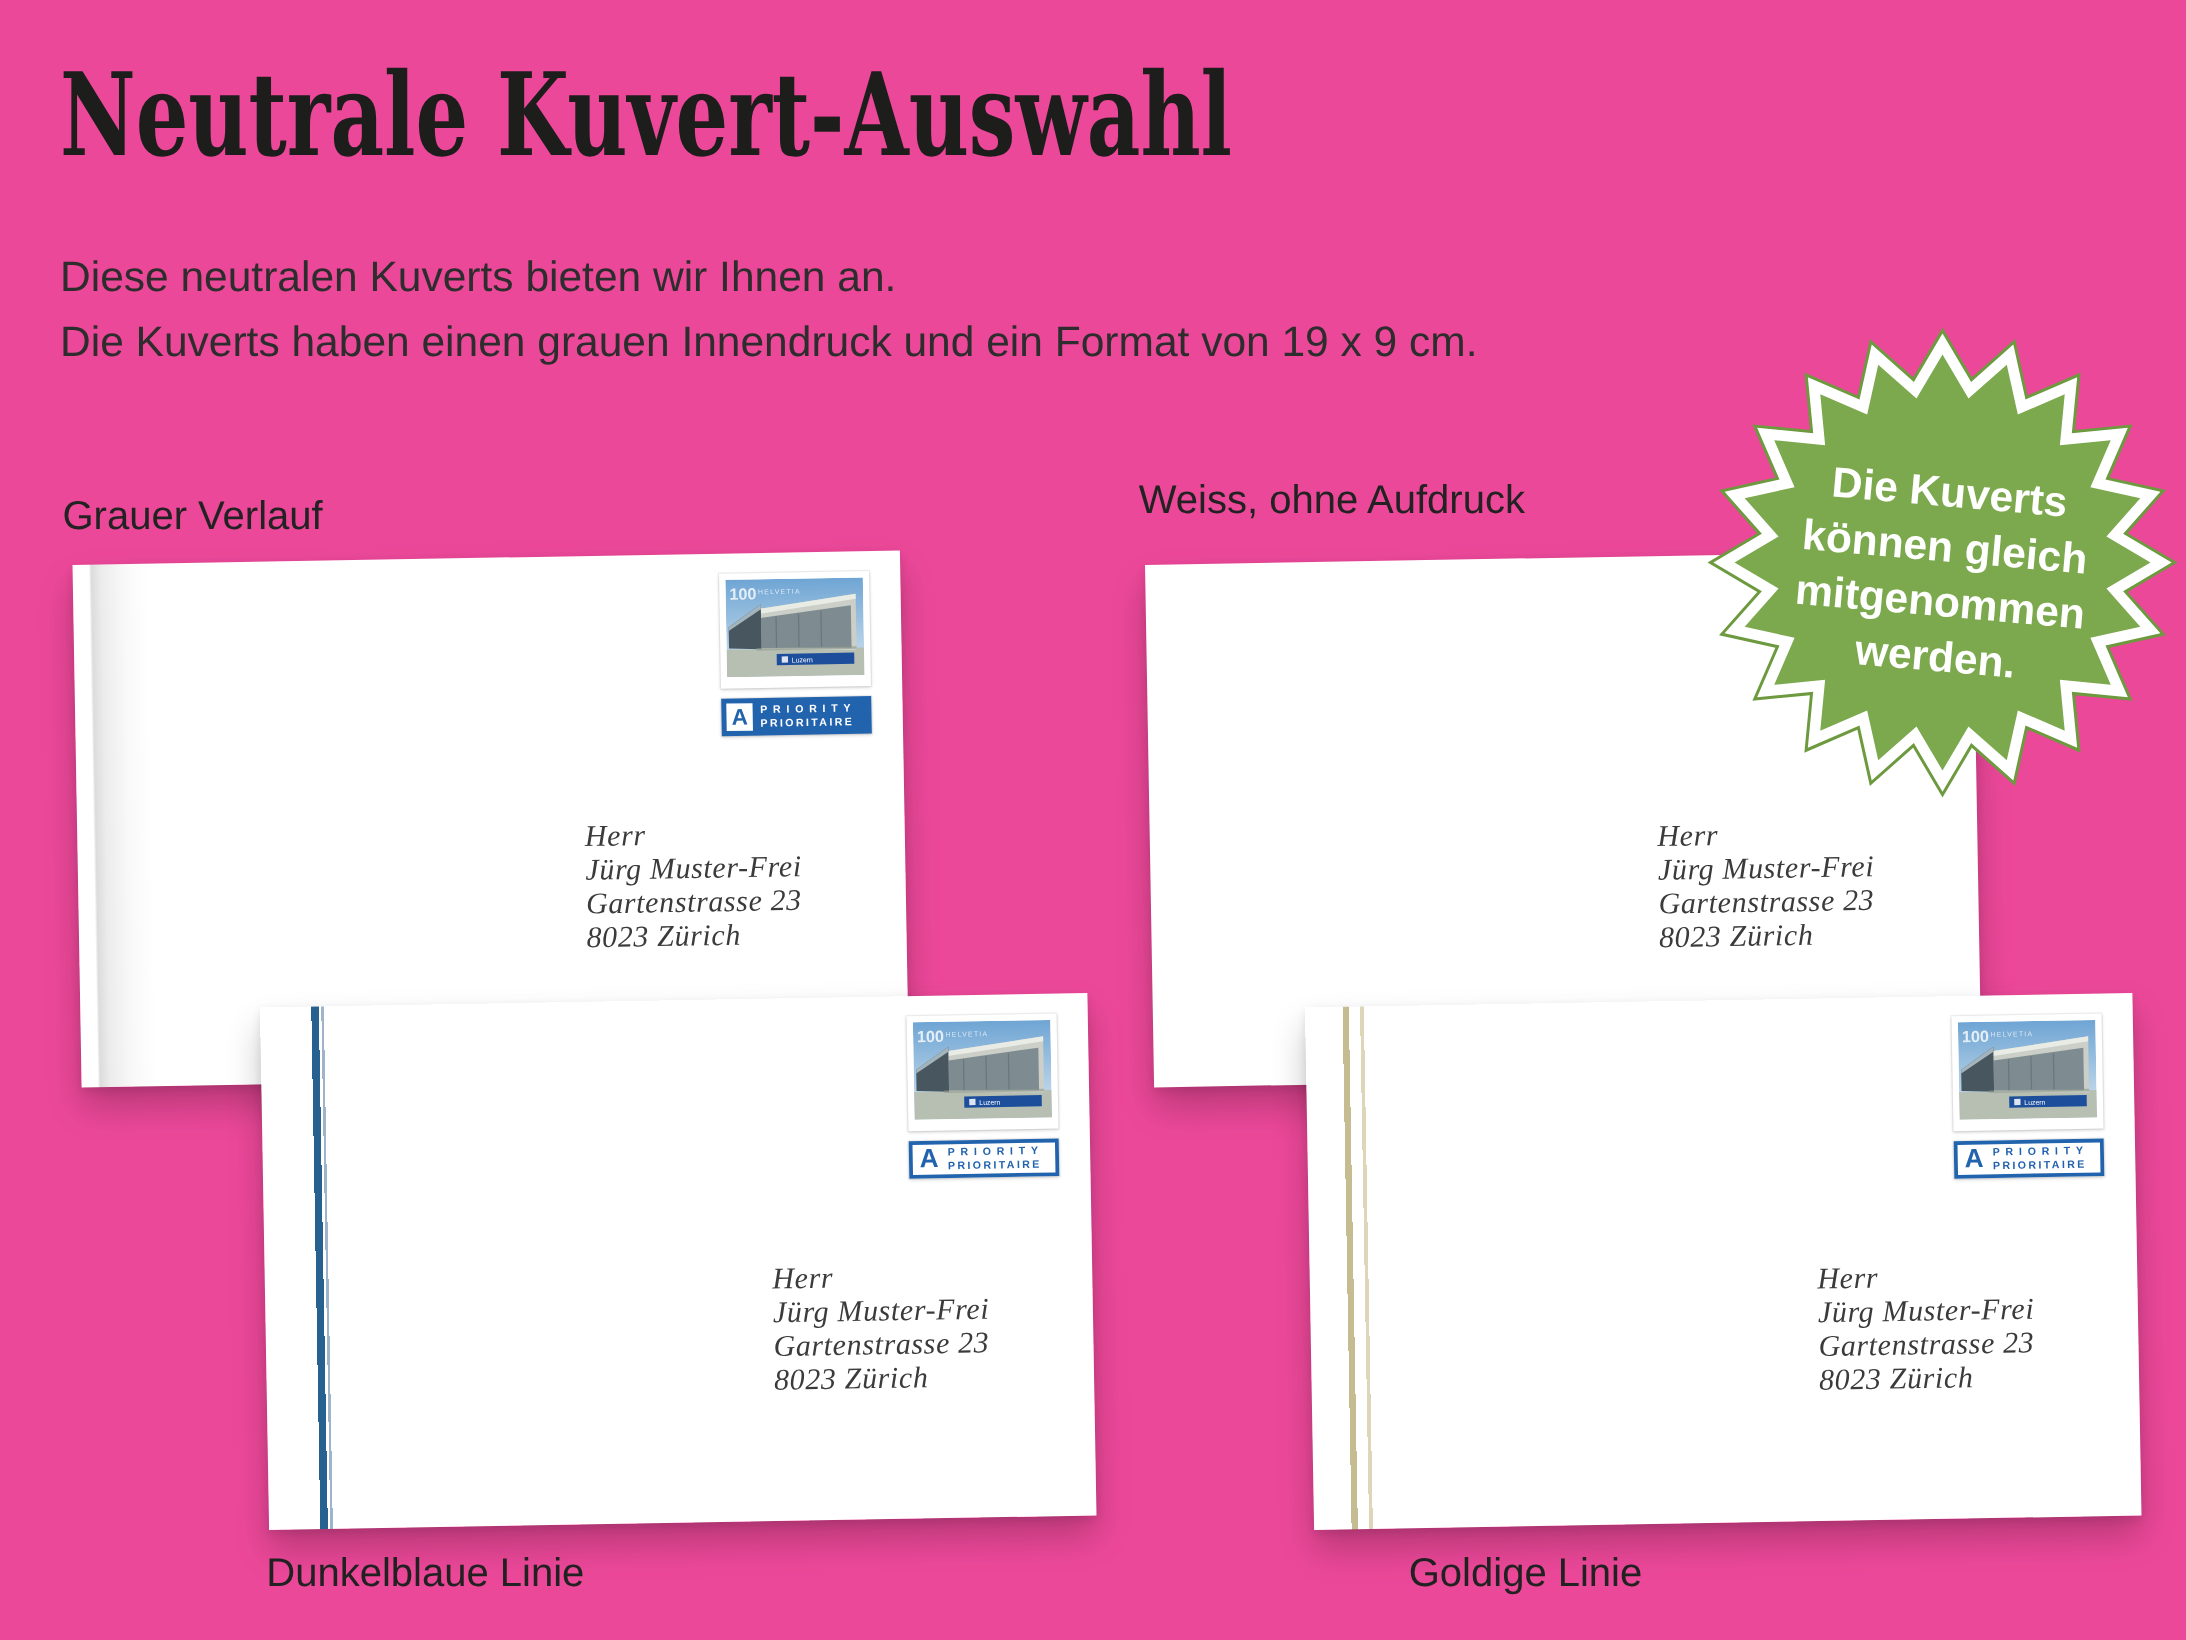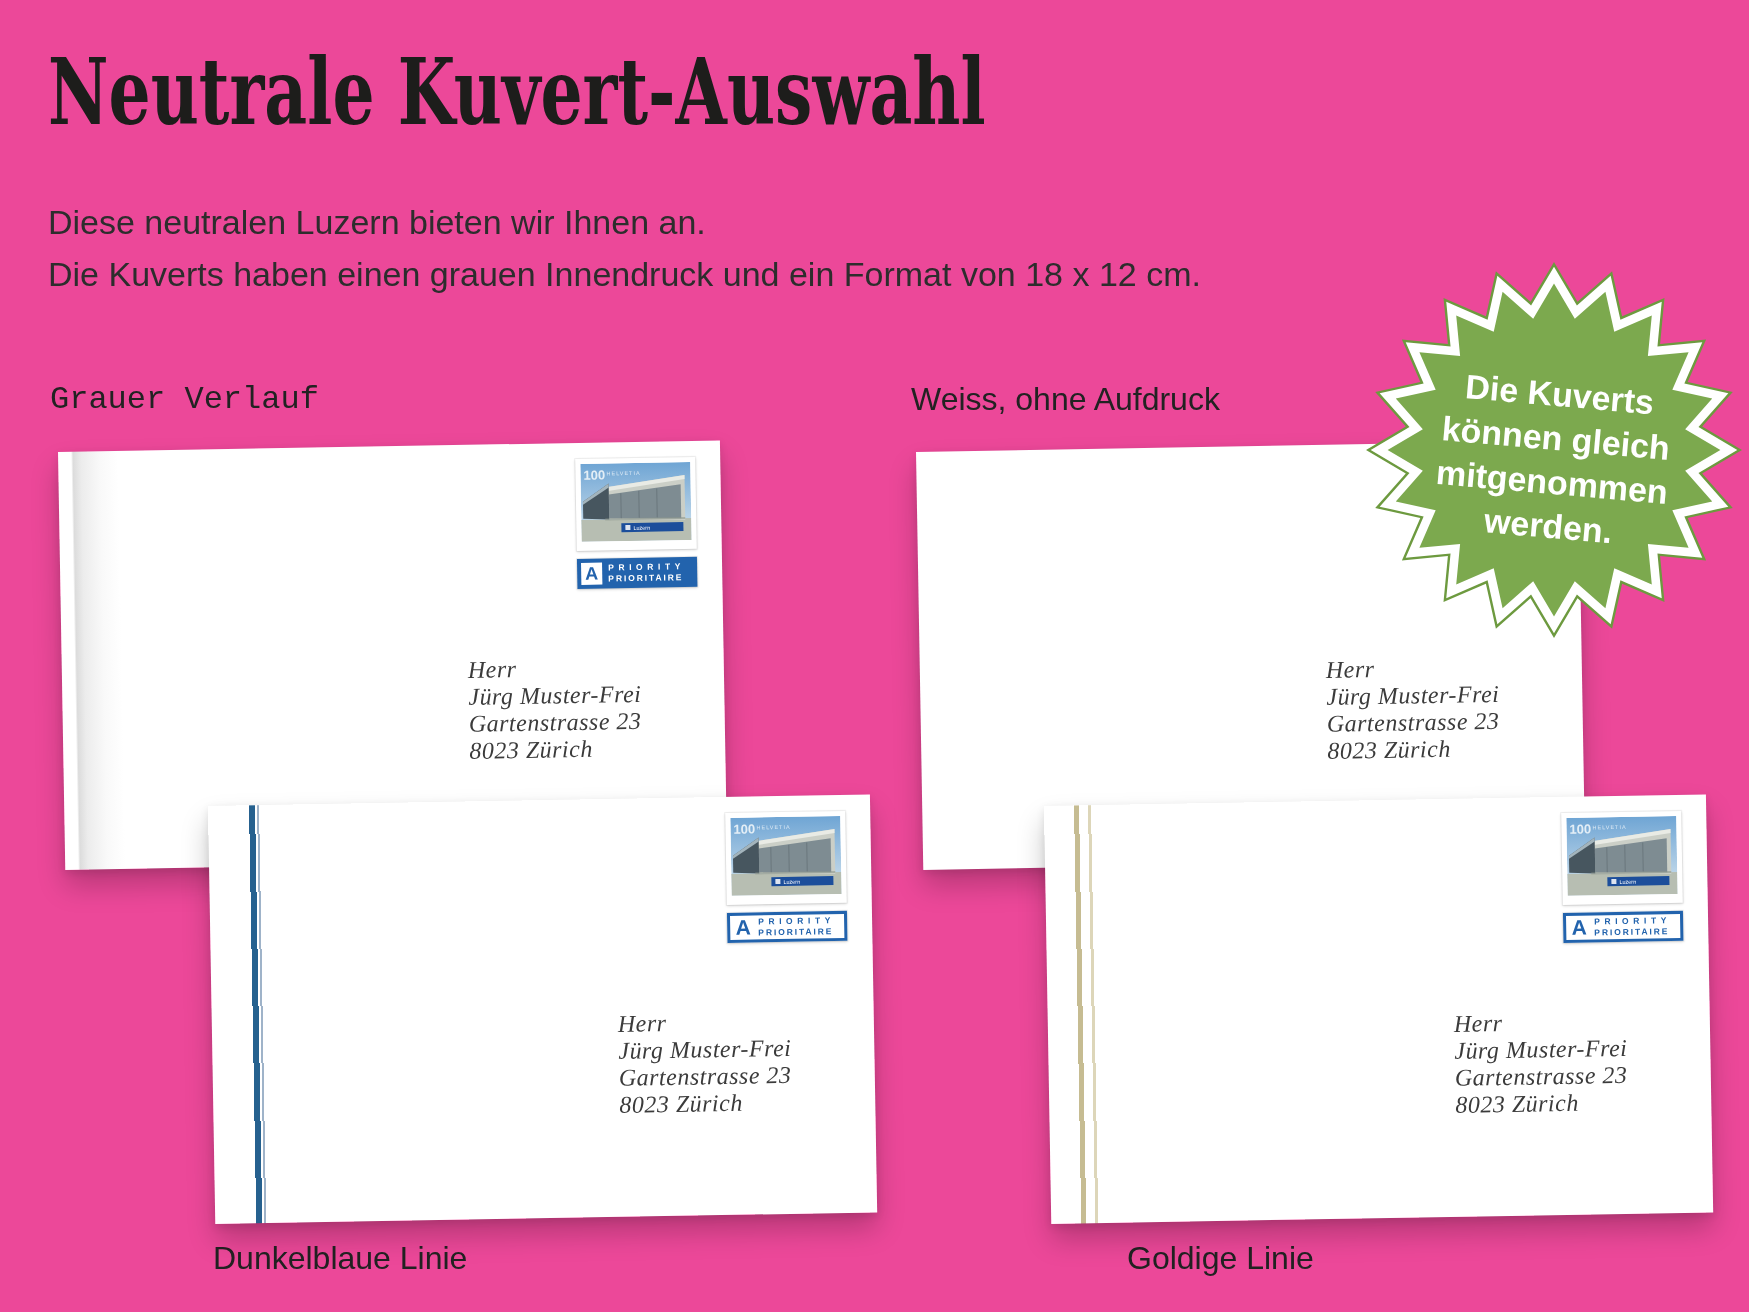--- a/index.html
+++ b/index.html
@@ -8,21 +8,21 @@
 
   
   .page-title{position:absolute;left:48px;top:42px;margin:0;
     font-family:"DejaVu Serif",serif;font-weight:700;font-size:92px;line-height:1.1;
     color:#1d1d1b;transform:scaleX(.72);transform-origin:left top;white-space:nowrap;}
   .intro{position:absolute;left:48px;top:196px;margin:0;
     font-size:34px;line-height:52px;color:#2d2d2d;}
 
   
   .env-label{position:absolute;font-size:32px;color:#222;white-space:nowrap;}
-  .label-1{left:50px;top:381px;font-family:Liberation Mono, monospace;}
+  .label-1{left:50px;top:394px;}
   .label-2{left:911px;top:381px;}
   .label-3{left:213px;top:1240px;}
   .label-4{left:1127px;top:1240px;text-align:center;}
 
   
   .envelope{position:absolute;width:662px;height:418px;background:#fff;
     transform:rotate(-1deg);transform-origin:top left;
     box-shadow:0 16px 28px rgba(0,0,0,.22),0 3px 8px rgba(0,0,0,.10);}
   .env1{left:58px;top:452px;z-index:1;
     background:linear-gradient(90deg,#ffffff 0px,#ffffff 13px,#dcdcdc 15px,#ececec 23px,#f9f9f9 42px,#ffffff 60px);}
@@ -74,22 +74,22 @@
         <stop offset="0" stop-color="#6fa5d4"></stop>
         <stop offset="0.7" stop-color="#b7d2e7"></stop>
         <stop offset="1" stop-color="#cfe0ee"></stop>
       </linearGradient>
     </defs>
   </svg>
 
   <h1 class="page-title">Neutrale Kuvert-Auswahl</h1>
 
   <p class="intro">
-    <span>Diese neutralen Luzern bieten wir Ihnen an.</span><br>
-    <span>Die Kuverts haben einen grauen Innendruck und ein Format von 18 x 12 cm.</span>
+    <span>Diese neutralen Kuverts bieten wir Ihnen an.</span><br>
+    <span>Die Kuverts haben einen grauen Innendruck und ein Format von 19 x 9 cm.</span>
   </p>
 
   <div class="env-label label-1">Grauer Verlauf</div>
   <div class="env-label label-3">Dunkelblaue Linie</div>
   <div class="env-label label-2">Weiss, ohne Aufdruck</div>
   <div class="env-label label-4">Goldige Linie</div>
 
   <section class="envelope env1">
     <div class="stamp-block">
       <div class="stamp">

